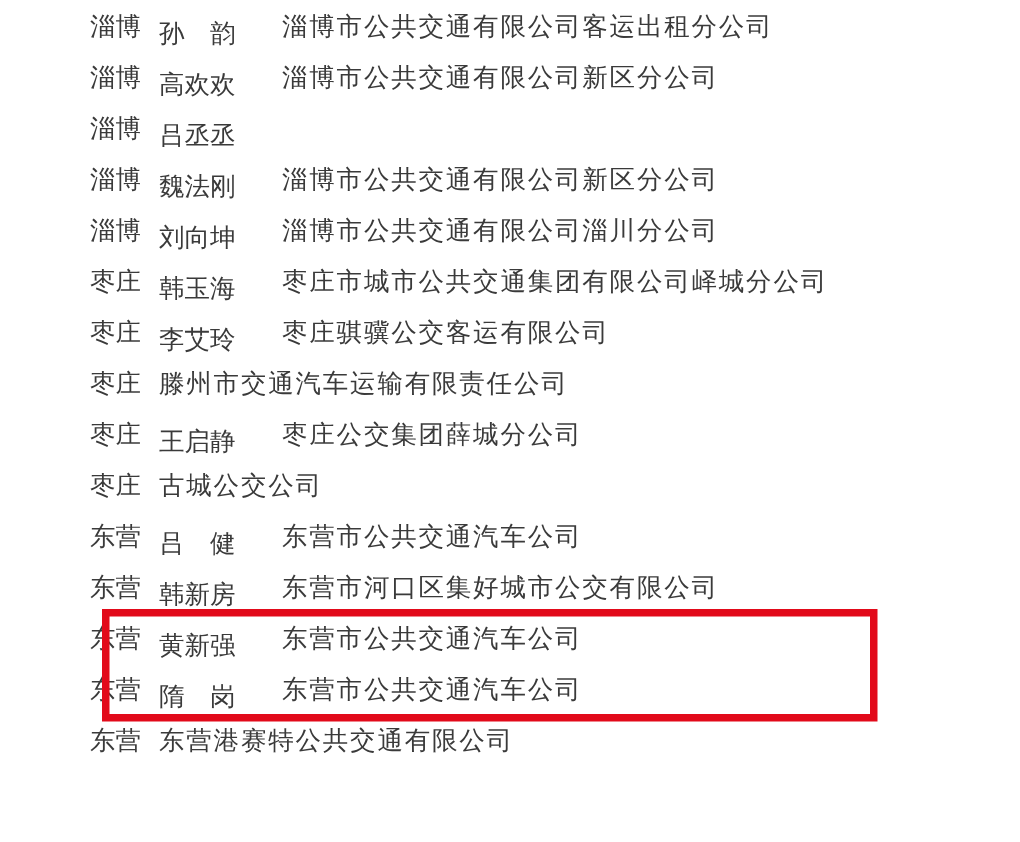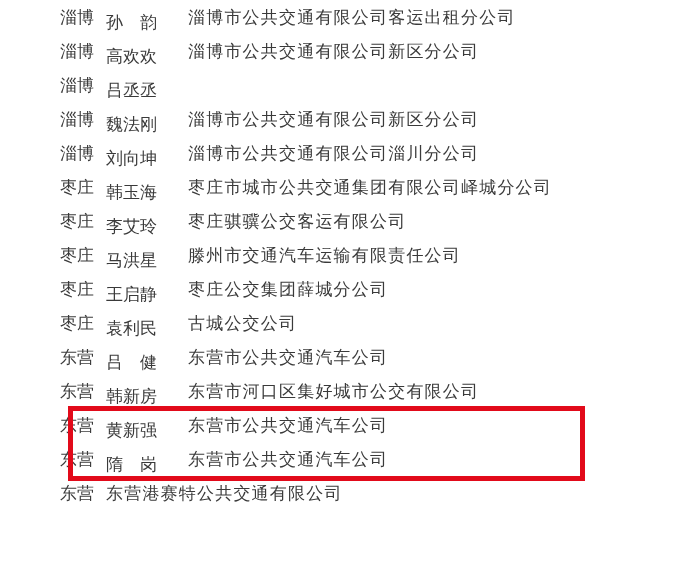--- a/index.html
+++ b/index.html
@@ -91,31 +91,29 @@
         <span class="cell-name">韩玉海</span>
         <span class="cell-company">枣庄市城市公共交通集团有限公司峄城分公司</span>
       </div>
       <div class="row">
         <span class="cell-city">枣庄</span>
         <span class="cell-name">李艾玲</span>
         <span class="cell-company">枣庄骐骥公交客运有限公司</span>
       </div>
       <div class="row">
         <span class="cell-city">枣庄</span>
-        <span class="cell-name">马洪星</span>
         <span class="cell-company">滕州市交通汽车运输有限责任公司</span>
       </div>
       <div class="row">
         <span class="cell-city">枣庄</span>
         <span class="cell-name">王启静</span>
         <span class="cell-company">枣庄公交集团薛城分公司</span>
       </div>
       <div class="row">
         <span class="cell-city">枣庄</span>
-        <span class="cell-name">袁利民</span>
         <span class="cell-company">古城公交公司</span>
       </div>
       <div class="row">
         <span class="cell-city">东营</span>
         <span class="cell-name">吕　健</span>
         <span class="cell-company">东营市公共交通汽车公司</span>
       </div>
       <div class="row">
         <span class="cell-city">东营</span>
         <span class="cell-name">韩新房</span>

